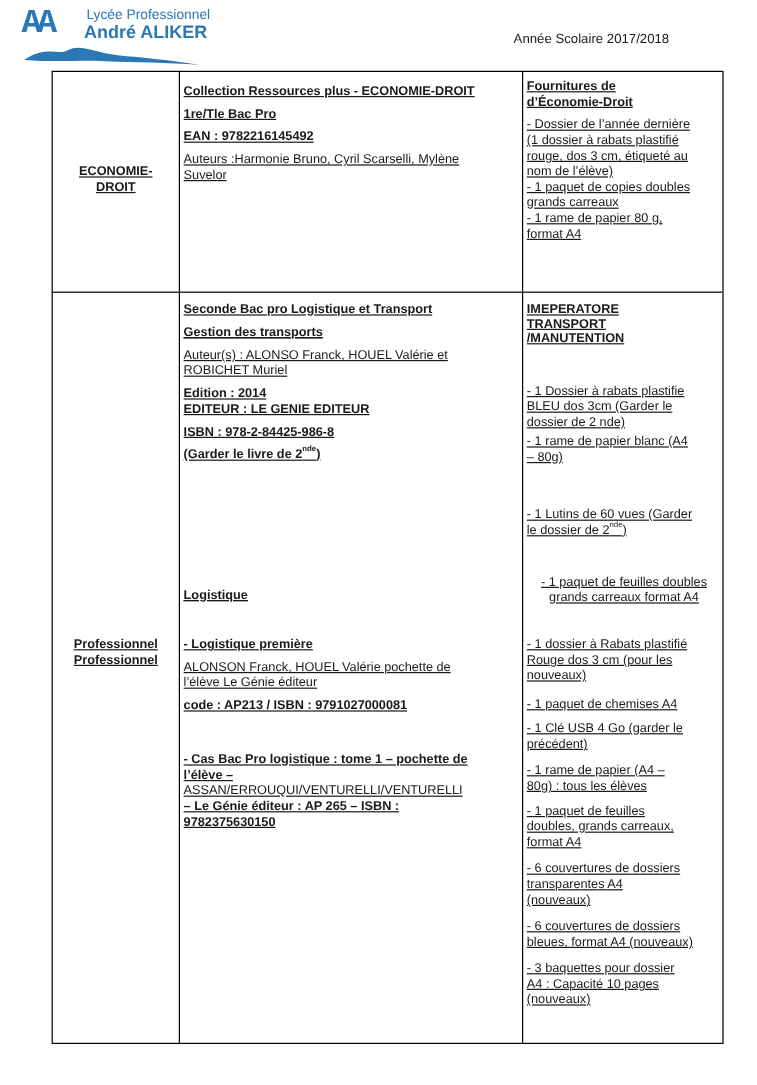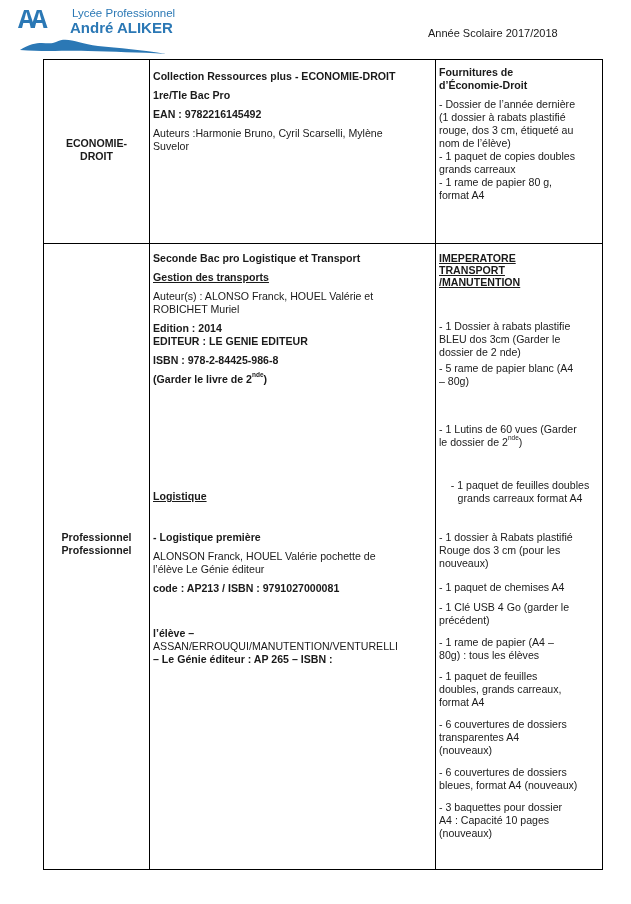--- a/index.html
+++ b/index.html
@@ -9,21 +9,21 @@
   .logo { left:14px; top:4px; width:170px; height:52px; }
   .logo-aa { position:absolute; left:4px; top:0px; font-family:Liberation Mono, monospace;
              font-size:28px; font-weight:bold; color:#2b78b5; letter-spacing:-4px; line-height:34px; }
   .logo-l1 { position:absolute; left:58px; top:3px; font-size:11.5px; color:#2b78b5; line-height:13px; }
   .logo-l2 { position:absolute; left:56px; top:15px; font-size:15px; font-weight:bold; color:#2b78b5; line-height:17px; }
   .logo-wave { position:absolute; left:4px; top:32px; width:150px; height:20px; }
   .year { left:428px; top:27px; font-size:11px; color:#1a1a1a; }
   .tbl { border:1px solid #000; }
   .vline { position:absolute; width:1px; background:#000; }
   .hline { position:absolute; height:1px; background:#000; }
-  .cell-text { position:absolute; font-size:10.6px; line-height:13px; }
+  .cell-text { position:absolute; font-size:10.6px; line-height:13px;text-decoration:underline; }
   .b { font-weight:bold; }
   .u { text-decoration:underline; }
   .center { text-align:center; }
   sup { font-size:6.5px; line-height:0; vertical-align:6px; font-weight:inherit; }
 </style>
 </head>
 <body>
 
 <div class="abs logo">
   <span class="logo-aa">AA</span>
@@ -85,38 +85,40 @@
 <div class="cell-text" style="left:153px; top:490px; width:282px;">
   <div class="b u">Logistique</div>
 </div>
 <div class="cell-text" style="left:153px; top:531px; width:282px;">
   <div class="b" style="margin-bottom:6px">- Logistique première</div>
   <div>ALONSON Franck, HOUEL Valérie pochette de</div>
   <div style="margin-bottom:6px">l’élève Le Génie éditeur</div>
   <div class="b">code : AP213 / ISBN : 9791027000081</div>
 </div>
 <div class="cell-text" style="left:153px; top:627px; width:282px;">
+  <div class="b">- Cas Bac Pro logistique : tome 1 – pochette de</div>
   <div class="b">l’élève –</div>
-  <div>ASSAN/ERROUQUI/MANUTENTION/VENTURELLI</div>
+  <div>ASSAN/ERROUQUI/VENTURELLI/VENTURELLI</div>
   <div class="b">– Le Génie éditeur : AP 265 – ISBN :</div>
+  <div class="b">9782375630150</div>
 </div>
 
 <div class="cell-text b u" style="left:439px; top:252px; width:162px; line-height:12px;">
   <div>IMEPERATORE</div>
   <div>TRANSPORT</div>
   <div>/MANUTENTION</div>
 </div>
 
 <div class="cell-text" style="left:439px; top:320px; width:162px;">
   <div>- 1 Dossier à rabats plastifie</div>
   <div>BLEU dos 3cm (Garder le</div>
   <div>dossier de 2 nde)</div>
 </div>
 <div class="cell-text" style="left:439px; top:362px; width:162px;">
-  <div>- 5 rame de papier blanc (A4</div>
+  <div>- 1 rame de papier blanc (A4</div>
   <div>– 80g)</div>
 </div>
 <div class="cell-text" style="left:439px; top:423px; width:162px;">
   <div>- 1 Lutins de 60 vues (Garder</div>
   <div><span>le dossier de 2</span><sup>nde</sup><span>)</span></div>
 </div>
 <div class="cell-text" style="left:439px; top:479px; width:162px;text-align:center;">
   <div>- 1 paquet de feuilles doubles</div>
   <div>grands carreaux format A4</div>
 </div>

